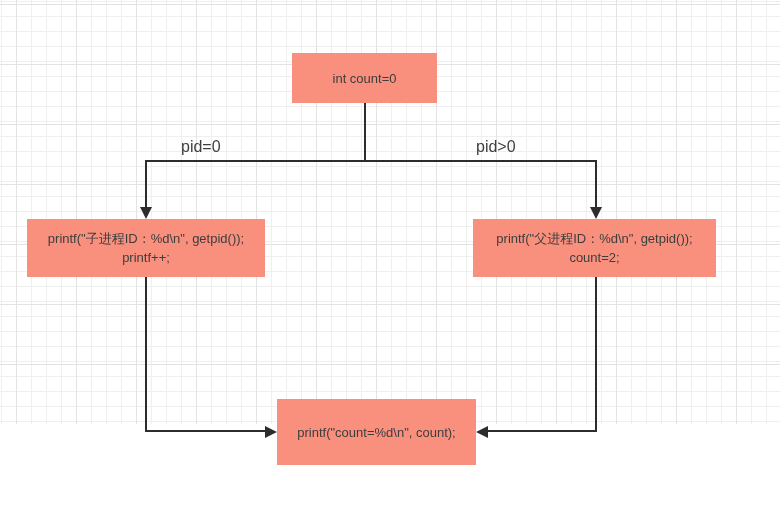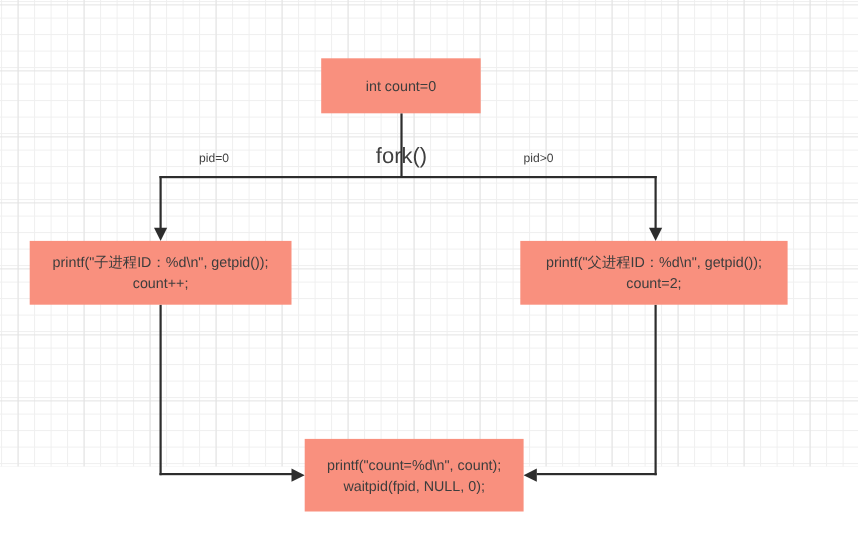--- a/index.html
+++ b/index.html
@@ -28,21 +28,21 @@
   }
   .node div{white-space:nowrap;}
   .edge{position:absolute;background:#2d2d2d;}
   .edge.v{width:2px;}
   .edge.h{height:2px;}
   .arrow{position:absolute;width:0;height:0;}
   .arrow.down{border-left:6px solid transparent;border-right:6px solid transparent;border-top:12px solid #2d2d2d;}
   .arrow.right{border-top:6px solid transparent;border-bottom:6px solid transparent;border-left:12px solid #2d2d2d;}
   .arrow.left{border-top:6px solid transparent;border-bottom:6px solid transparent;border-right:12px solid #2d2d2d;}
   .lbl{position:absolute;color:#3f3f3f;}
-  .lbl.small{font-size:11px;}
+  .lbl.small{font-size:16px;}
   .lbl.fork{font-size:20px;width:72px;text-align:center;}
 </style>
 </head>
 <body>
 
 <div class="canvas">
 
   <div class="edge v" style="left:364px;top:103px;height:58px"></div>
   <div class="edge h" style="left:145px;top:160px;width:452px"></div>
 
@@ -59,30 +59,28 @@
   <div class="edge v" style="left:595px;top:277px;height:155px"></div>
   <div class="edge h" style="left:488px;top:430px;width:109px"></div>
   <div class="arrow left" style="left:476px;top:426px"></div>
 
   <div class="node" style="left:292px;top:53px;width:145px;height:50px">
     <div>int count=0</div>
   </div>
 
   <div class="node" style="left:27px;top:219px;width:238px;height:58px">
     <div>printf("子进程ID：%d\n", getpid());</div>
-    <div>count++;</div>
+    <div>printf++;</div>
   </div>
 
   <div class="node" style="left:473px;top:219px;width:243px;height:58px">
     <div>printf("父进程ID：%d\n", getpid());</div>
     <div>count=2;</div>
   </div>
 
   <div class="node" style="left:277px;top:399px;width:199px;height:66px">
     <div>printf("count=%d\n", count);</div>
-    <div>waitpid(fpid, NULL, 0);</div>
   </div>
 
-  <div class="lbl fork" style="left:329px;top:131px">fork()</div>
   <div class="lbl small" style="left:181px;top:138px">pid=0</div>
   <div class="lbl small" style="left:476px;top:138px">pid&gt;0</div>
 
 </div>
 
 </body></html>

